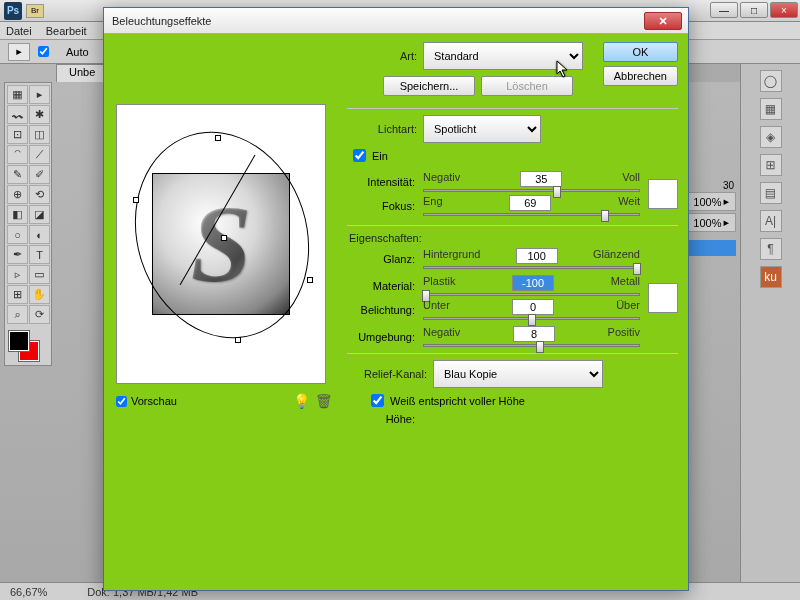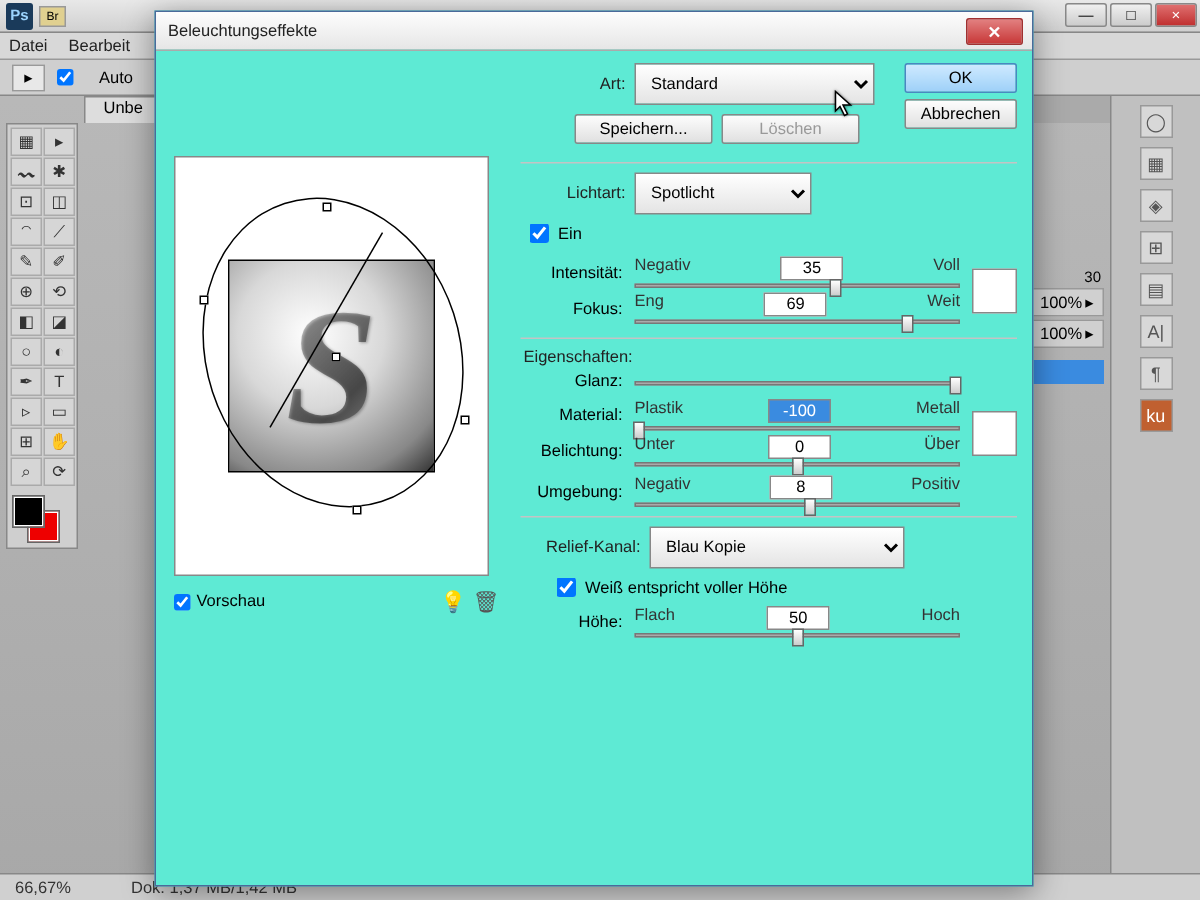--- a/index.html
+++ b/index.html
@@ -23,21 +23,21 @@
 .toolbox .swatch{grid-column:1/3;height:34px;position:relative;margin-top:4px}
 .toolbox .sw-fg{position:absolute;top:2px;left:2px;width:20px;height:20px;background:#000;border:1px solid #fff;outline:1px solid #666}
 .toolbox .sw-bg{position:absolute;top:12px;left:12px;width:20px;height:20px;background:#e00;border:1px solid #fff;outline:1px solid #666}
 .right-panels{position:absolute;top:64px;right:0;width:60px;bottom:18px;background:#c0c0c0;border-left:1px solid #888}
 .right-panels .ic{width:22px;height:22px;margin:6px auto;background:#d8d8d8;border:1px solid #999;display:flex;align-items:center;justify-content:center;font-size:12px;color:#555}
 .midr{position:absolute;top:180px;right:64px;width:72px;}
 .midr .row{background:#d0d0d0;border:1px solid #999;margin-bottom:2px;padding:2px 6px;font-size:10px;display:flex;justify-content:flex-end;align-items:center;gap:2px}
 .midr .blue{background:#3a8be0;height:16px;margin-top:8px}
 .statusbar{position:absolute;bottom:0;left:0;right:0;height:18px;background:#d0d0d0;border-top:1px solid #888;display:flex;align-items:center;padding-left:10px;gap:40px;color:#333}
 
-.dlg{position:absolute;top:7px;left:103px;width:586px;height:584px;background:#5eead4;border:1px solid #4a6a9a;box-shadow:0 4px 20px rgba(0,0,0,.4)}
+.dlg{position:absolute;top:7px;left:103px;width:586px;height:584px;background:#84cc16;border:1px solid #4a6a9a;box-shadow:0 4px 20px rgba(0,0,0,.4)}
 .dlg-title{height:26px;background:linear-gradient(#fdfdfd,#e6e6e6);border-bottom:1px solid #aaa;display:flex;align-items:center;padding-left:8px;color:#222}
 .dlg-title .x{position:absolute;right:6px;top:4px;width:38px;height:18px;background:linear-gradient(#e28080,#c83838);border:1px solid #a03030;border-radius:2px;color:#fff;display:flex;align-items:center;justify-content:center;font-weight:bold;font-size:11px}
 .dlg-body{display:flex;padding:8px 10px 8px 10px;height:calc(100% - 26px)}
 .leftcol{width:225px;padding:4px 6px 0 2px}
 .preview{width:210px;height:280px;border:1px solid #888;background:#fff;margin-top:58px;position:relative;display:flex;align-items:center;justify-content:center}
 .preview .ell{position:absolute;width:170px;height:210px;border:1px solid #000;border-radius:50%;transform:rotate(-18deg);left:20px;top:25px}
 .preview .hnd{position:absolute;width:6px;height:6px;background:#fff;border:1px solid #000}
 .preview .line1{position:absolute;width:1px;height:150px;background:#000;transform:rotate(30deg);left:100px;top:40px}
 .preview .sq{width:138px;height:142px;border:1px solid #000;background:radial-gradient(circle at 40% 35%,#fff,#d8d8d8 40%,#888 80%,#333);display:flex;align-items:center;justify-content:center}
 .preview .s{font-size:110px;font-style:italic;font-weight:bold;font-family:Georgia,serif;color:transparent;background:linear-gradient(135deg,#fff,#aaa,#666,#ddd);-webkit-background-clip:text;background-clip:text;text-shadow:1px 1px 2px rgba(0,0,0,.3)}
@@ -238,20 +238,25 @@
         </div>
         <div class="clrbox"></div>
       </div>
 
       <hr class="sep">
       <div class="section-t">Eigenschaften:</div>
 
       <div class="slider-row">
         <div class="lab">Glanz:</div>
         <div class="slider-block">
+         <div class="slider-top">
+              <span>Hintergrund</span>
+              <input value="100" style="">
+              <span>Glänzend</span>
+            </div>
          <div class="slider-track">
               <div class="slider-thumb" style="left:99%"></div>
             </div>
         </div>
         <div style="width:36px"></div>
       </div>
 
       <div style="display:flex;align-items:center">
         <div style="flex:1">
           <div class="slider-row">
@@ -303,30 +308,20 @@
       <div class="row">
         <label class="l" style="width:80px">Relief-Kanal:</label>
         <select style="width:170px"><option>Blau Kopie</option></select>
       </div>
       <div class="row" style="padding-left:24px">
         <input type="checkbox" checked="" style="">
         <span>Weiß entspricht voller Höhe</span>
       </div>
       <div class="slider-row">
         <div class="lab">Höhe:</div>
-        <div class="slider-block">
-         <div class="slider-top">
-              <span>Flach</span>
-              <input value="50" style="">
-              <span>Hoch</span>
-            </div>
-         <div class="slider-track">
-              <div class="slider-thumb" style="left:50%"></div>
-            </div>
-        </div>
         <div style="width:36px"></div>
       </div>
 
     </div>
   </div>
 </div>
 
 <div class="cursor">
 <svg width="16" height="20">
       <path d="M1 1 L1 14 L4 11 L7 17 L9 16 L6 10 L11 10 Z" fill="#fff" stroke="#000"></path>

